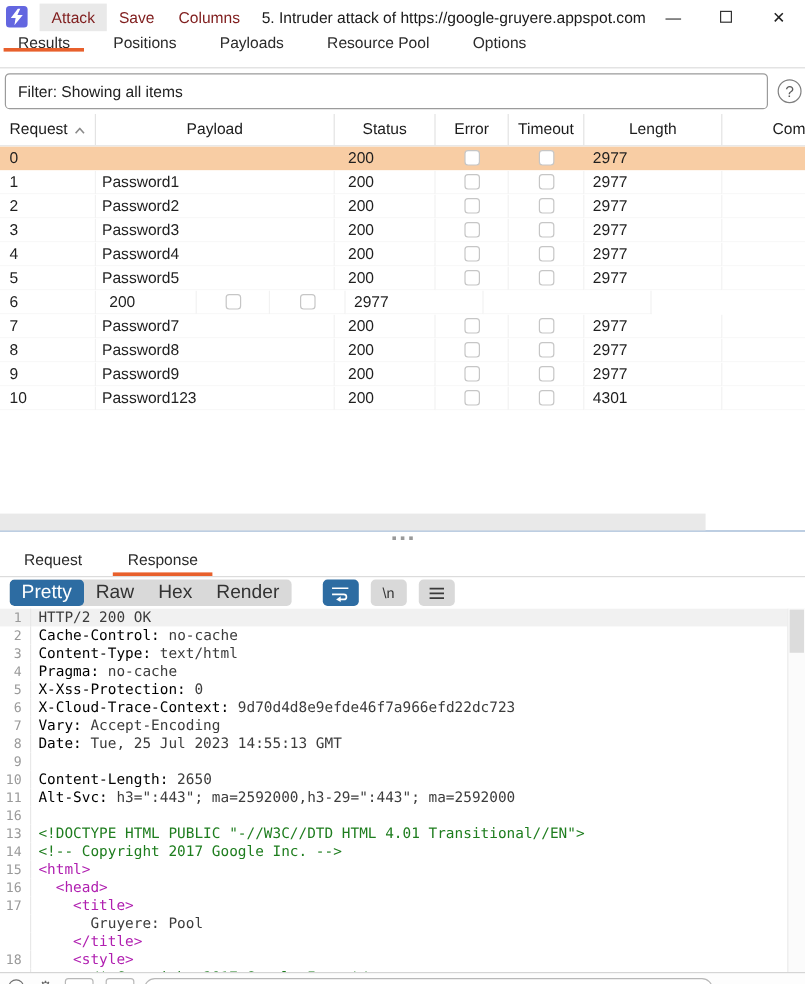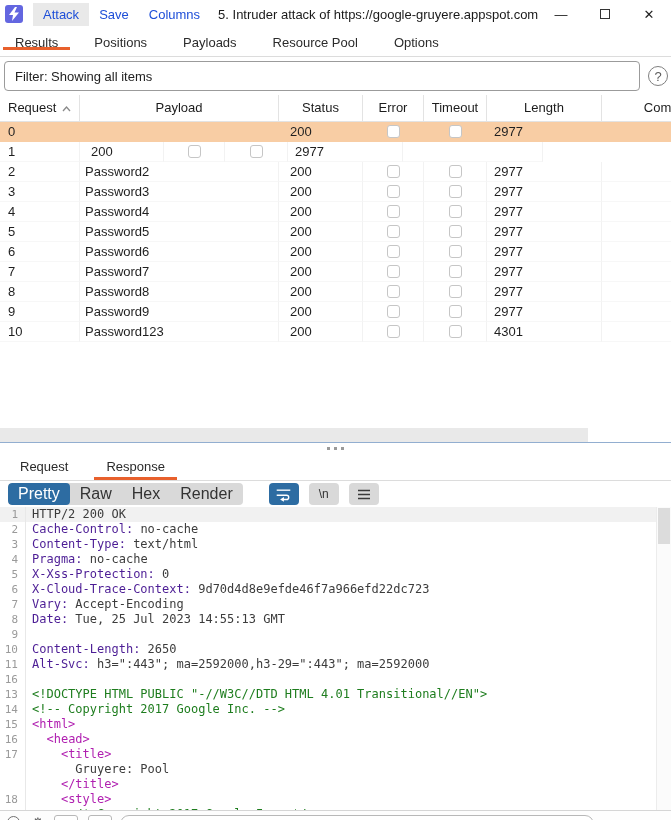--- a/index.html
+++ b/index.html
@@ -3,29 +3,29 @@
 <meta charset="utf-8">
 <style>
   * { margin:0; padding:0; box-sizing:border-box; }
   html,body { background:#fff; }
   body { font-family:"Liberation Sans", sans-serif; color:#1e1e1e; }
   #win { position:relative; width:671px; height:820px; background:#fff; overflow:hidden; }
 
   
   .titlebar { height:28px; display:flex; align-items:center; background:#fff; }
   .appicon { width:18px; height:18px; margin:0 10px 0 5px; background:#6366e0; border-radius:3px; display:flex; align-items:center; justify-content:center; }
-  .menu-item { font-size:13px; padding:4px 10px; color:#1d4ed8; }
+  .menu-item { font-size:13px; padding:4px 10px; color:#7f1d1d; }
   .menu-item.active { background:#e9e9e9; }
   .win-title { font-size:13px; color:#1a1a1a; margin-left:8px; white-space:nowrap; overflow:hidden; flex:1; }
   .win-controls { display:flex; align-items:center; gap:0; }
   .win-btn { width:44px; height:26px; display:flex; align-items:center; justify-content:center; font-size:13px; color:#222; }
   .max-box { width:10px; height:10px; border:1px solid #333; }
 
   
-  .main-tabs { height:29px; display:flex; align-items:center; border-bottom:1px solid #dcdcdc; padding-left:3px; }
+  .main-tabs { height:29px; display:flex; align-items:flex-start; border-bottom:1px solid #dcdcdc; padding-left:3px; }
   .mtab { font-size:13px; color:#2b2b2b; padding:0 12px; margin-right:12px; display:flex; align-items:center; position:relative; }
   .mtab.active::after { content:""; position:absolute; left:0; right:0; bottom:0; height:3px; background:#e8602c; }
 
   
   .filter-row { height:38px; position:relative; }
   .filter-box { position:absolute; left:4px; top:4px; width:636px; height:30px; border:1px solid #9b9b9b; border-radius:4px; background:#fff; display:flex; align-items:center; padding-left:10px; font-size:13px; color:#222; }
   .help-btn { position:absolute; right:3px; top:9px; width:20px; height:20px; border:1.5px solid #7f7f7f; border-radius:50%; display:flex; align-items:center; justify-content:center; font-size:13px; color:#5c5c5c; background:#fff; }
 
   
   .thead { height:27px; display:flex; border-bottom:1px solid #e3e3e3; overflow:hidden; background:#fff; }
@@ -63,21 +63,21 @@
   .tool-btn { width:30px; height:22px; border-radius:4px; background:#d9d9d9; display:flex; align-items:center; justify-content:center; font-size:12px; color:#333; }
   .tool-btn.blue { background:#2d6ca2; color:#fff; }
   .ml26 { margin-left:26px; } .ml10 { margin-left:10px; }
 
   
   .code-area { position:relative; height:313px; overflow:hidden; font-family:"DejaVu Sans Mono", monospace; }
   .cline { display:flex; height:15px; line-height:15px; font-size:12px; }
   .cline.hl { background:#f1f1f1; }
   .lnum { width:26px; flex:none; text-align:right; padding-right:7px; color:#9a9a9a; font-size:11px; border-right:1px solid #e8e8e8; }
   .ltxt { padding-left:6px; white-space:pre;text-align:right; }
-  .s-txt { color:#3c3c3c; } .s-hdr { color:#4c1d95; } .s-grn { color:#1e7d1e; } .s-tag { color:#b01fb0; }
+  .s-txt { color:#3c3c3c; } .s-hdr { color:#000000; } .s-grn { color:#1e7d1e; } .s-tag { color:#b01fb0; }
   .vscroll { position:absolute; top:0; right:0; bottom:0; width:15px; background:#fbfbfb; border-left:1px solid #ececec; z-index:3; }
   .vthumb { position:absolute; top:1px; left:1px; right:1px; height:36px; background:#dcdcdc; }
 
   
   .searchbar { position:absolute; left:0; top:810px; width:671px; height:24px; background:#fdfdfd; border-top:1px solid #d5d5d5; z-index:5; display:flex; align-items:flex-start; }
   .sb-ico { margin-top:4px; color:#666; font-size:13px; }
   .mag { width:13px; height:13px; border:1.6px solid #707070; border-radius:50%; margin:5px 0 0 7px; }
   .gear { margin-left:12px; }
   .sb-btn { width:24px; height:18px; border:1px solid #b8b8b8; border-radius:3px; background:#fff; margin:4px 0 0 10px; }
   .sb-btn:first-of-type { margin-left:16px; }
@@ -148,20 +148,21 @@
           <span class="cb"></span>
         </span>
         <span class="cell c-tim cb-wrap">
           <span class="cb"></span>
         </span>
         <span class="cell c-len cl-len">2977</span>
         <span class="cell c-com"></span>
       </div>
       <div class="trow">
         <span class="cell c-req cl-req">1</span>
+        <span class="cell c-pay cl-pay">Password1</span>
         <span class="cell c-sta cl-sta">200</span>
         <span class="cell c-err cb-wrap">
           <span class="cb"></span>
         </span>
         <span class="cell c-tim cb-wrap">
           <span class="cb"></span>
         </span>
         <span class="cell c-len cl-len">2977</span>
         <span class="cell c-com"></span>
       </div>
@@ -212,21 +213,20 @@
           <span class="cb"></span>
         </span>
         <span class="cell c-tim cb-wrap">
           <span class="cb"></span>
         </span>
         <span class="cell c-len cl-len">2977</span>
         <span class="cell c-com"></span>
       </div>
       <div class="trow">
         <span class="cell c-req cl-req">6</span>
-        <span class="cell c-pay cl-pay">Password6</span>
         <span class="cell c-sta cl-sta">200</span>
         <span class="cell c-err cb-wrap">
           <span class="cb"></span>
         </span>
         <span class="cell c-tim cb-wrap">
           <span class="cb"></span>
         </span>
         <span class="cell c-len cl-len">2977</span>
         <span class="cell c-com"></span>
       </div>

